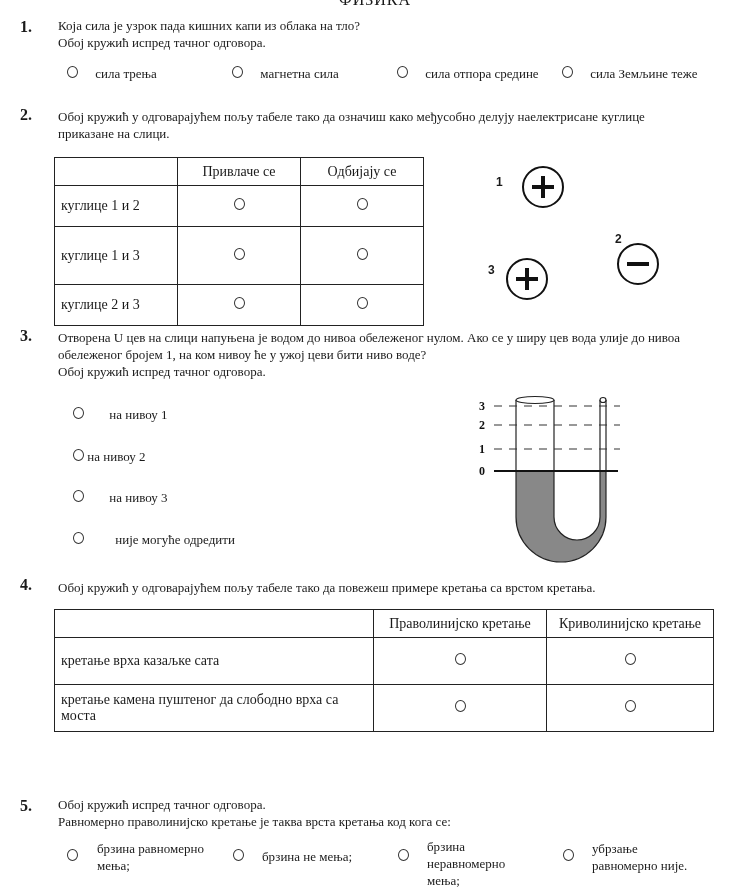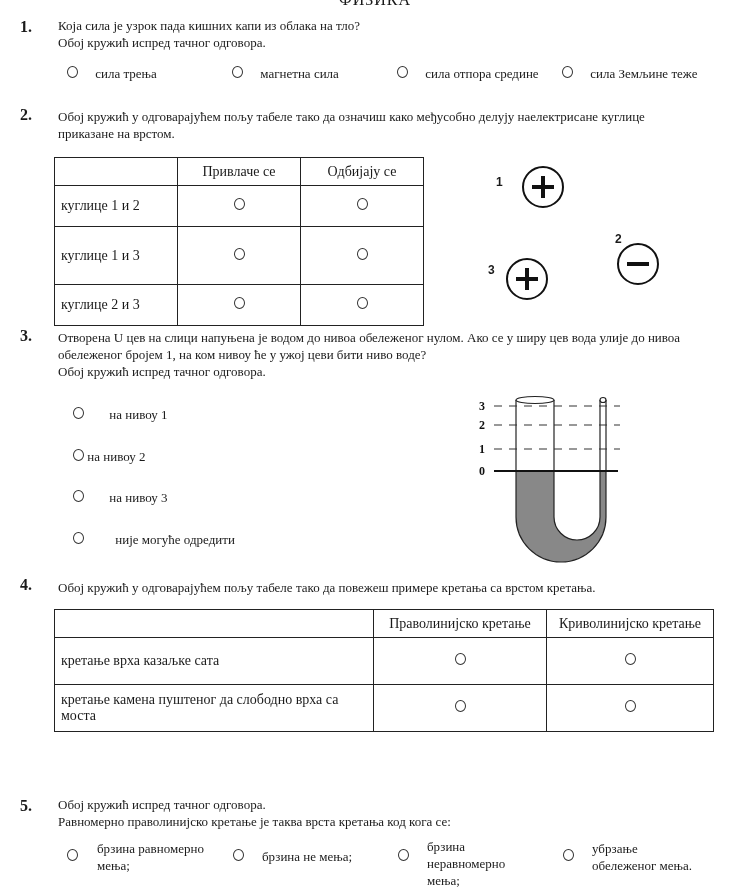--- a/index.html
+++ b/index.html
@@ -51,21 +51,21 @@
   <span class="opt" style="margin-left:14px;">сила отпора средине</span>
 </div>
 <div class="abs" style="left:562px; top:66px;">
   <span class="radio"></span>
   <span class="opt" style="margin-left:14px;">сила Земљине теже</span>
 </div>
 
 <div class="abs qnum" style="left:20px; top:106px;">2.</div>
 <div class="abs qtext" style="left:58px; top:108px;">
   <div>Обој кружић у одговарајућем пољу табеле тако да означиш како међусобно делују наелектрисане куглице</div>
-  <div>приказане на врстом.</div>
+  <div>приказане на слици.</div>
 </div>
 <table class="grid" style="left:54px; top:157px; width:370px;">
   <tbody>
       <tr style="height:28px;">
     <td style="width:110px;"></td>
     <td class="c" style="width:110px;">Привлаче се</td>
     <td class="c">Одбијају се</td>
   </tr>
   <tr style="height:41px;">
     <td>куглице 1 и 2</td>
@@ -189,14 +189,14 @@
 <div class="abs qtext" style="left:262px; top:848px;">брзина не мења;</div>
 <div class="abs" style="left:398px; top:849px;"><span class="radio"></span></div>
 <div class="abs qtext" style="left:427px; top:838px;">
   <div>брзина</div>
   <div>неравномерно</div>
   <div>мења;</div>
 </div>
 <div class="abs" style="left:563px; top:849px;"><span class="radio"></span></div>
 <div class="abs qtext" style="left:592px; top:840px;">
   <div>убрзање</div>
-  <div>обележеног мења.</div>
+  <div>равномерно није.</div>
 </div>
 
 </body></html>

